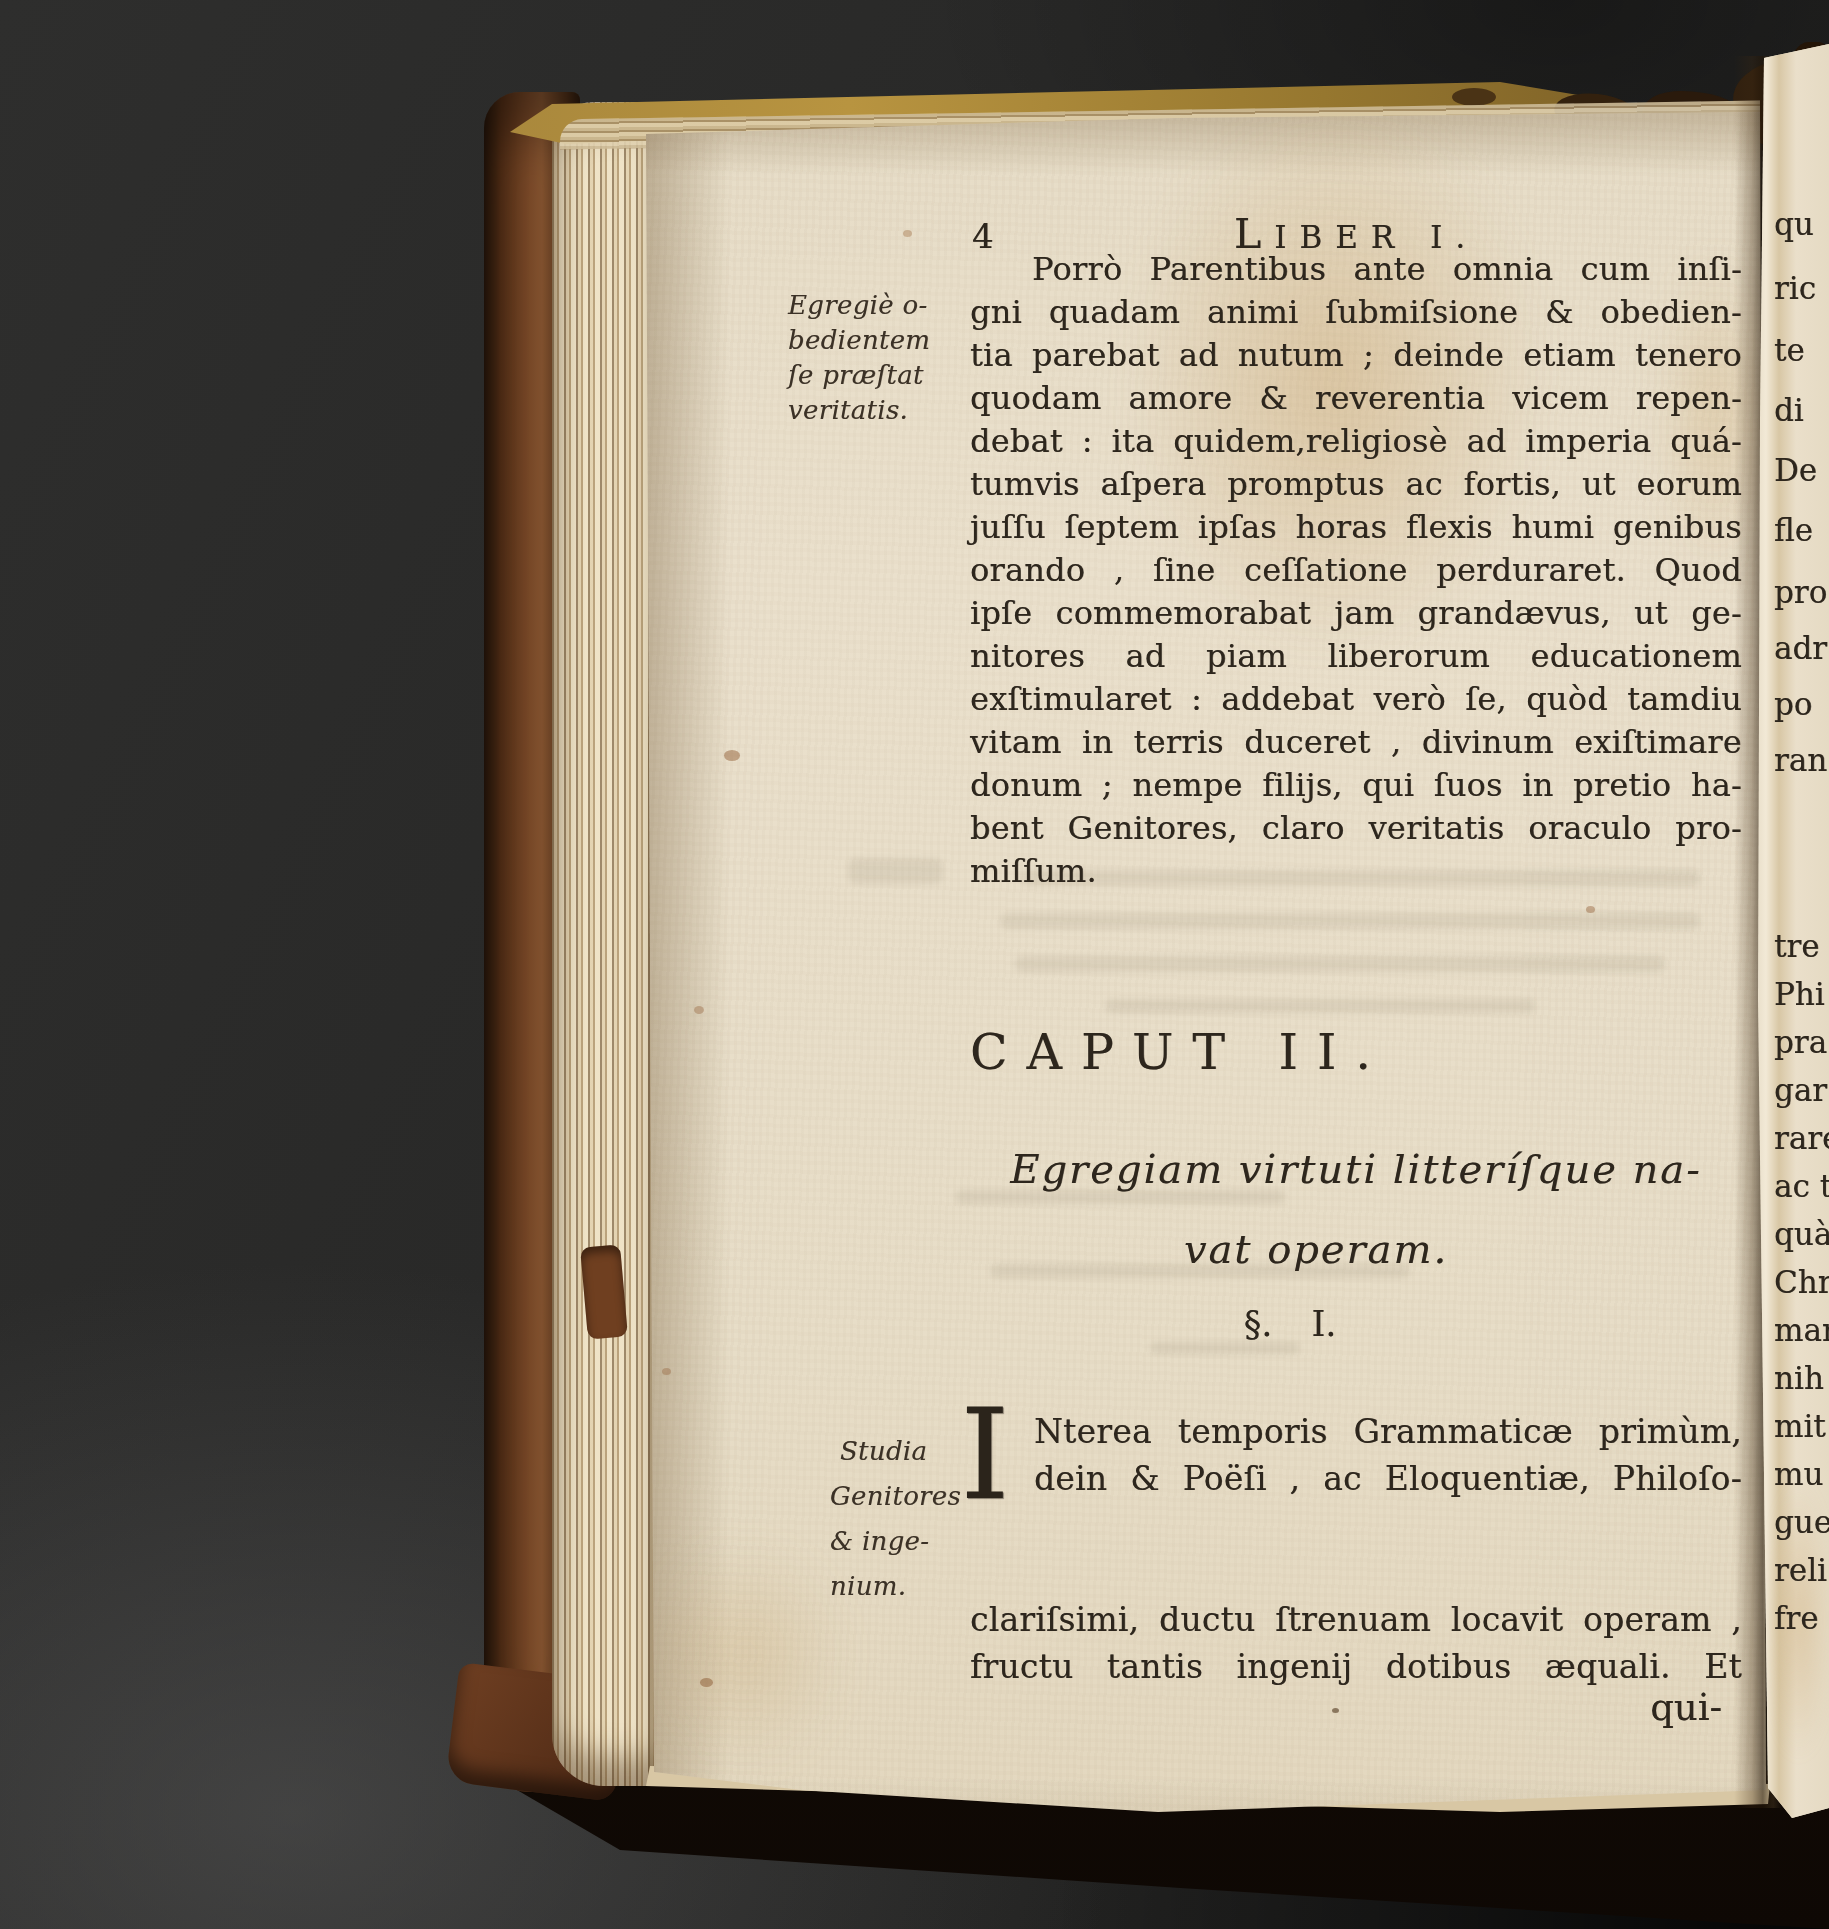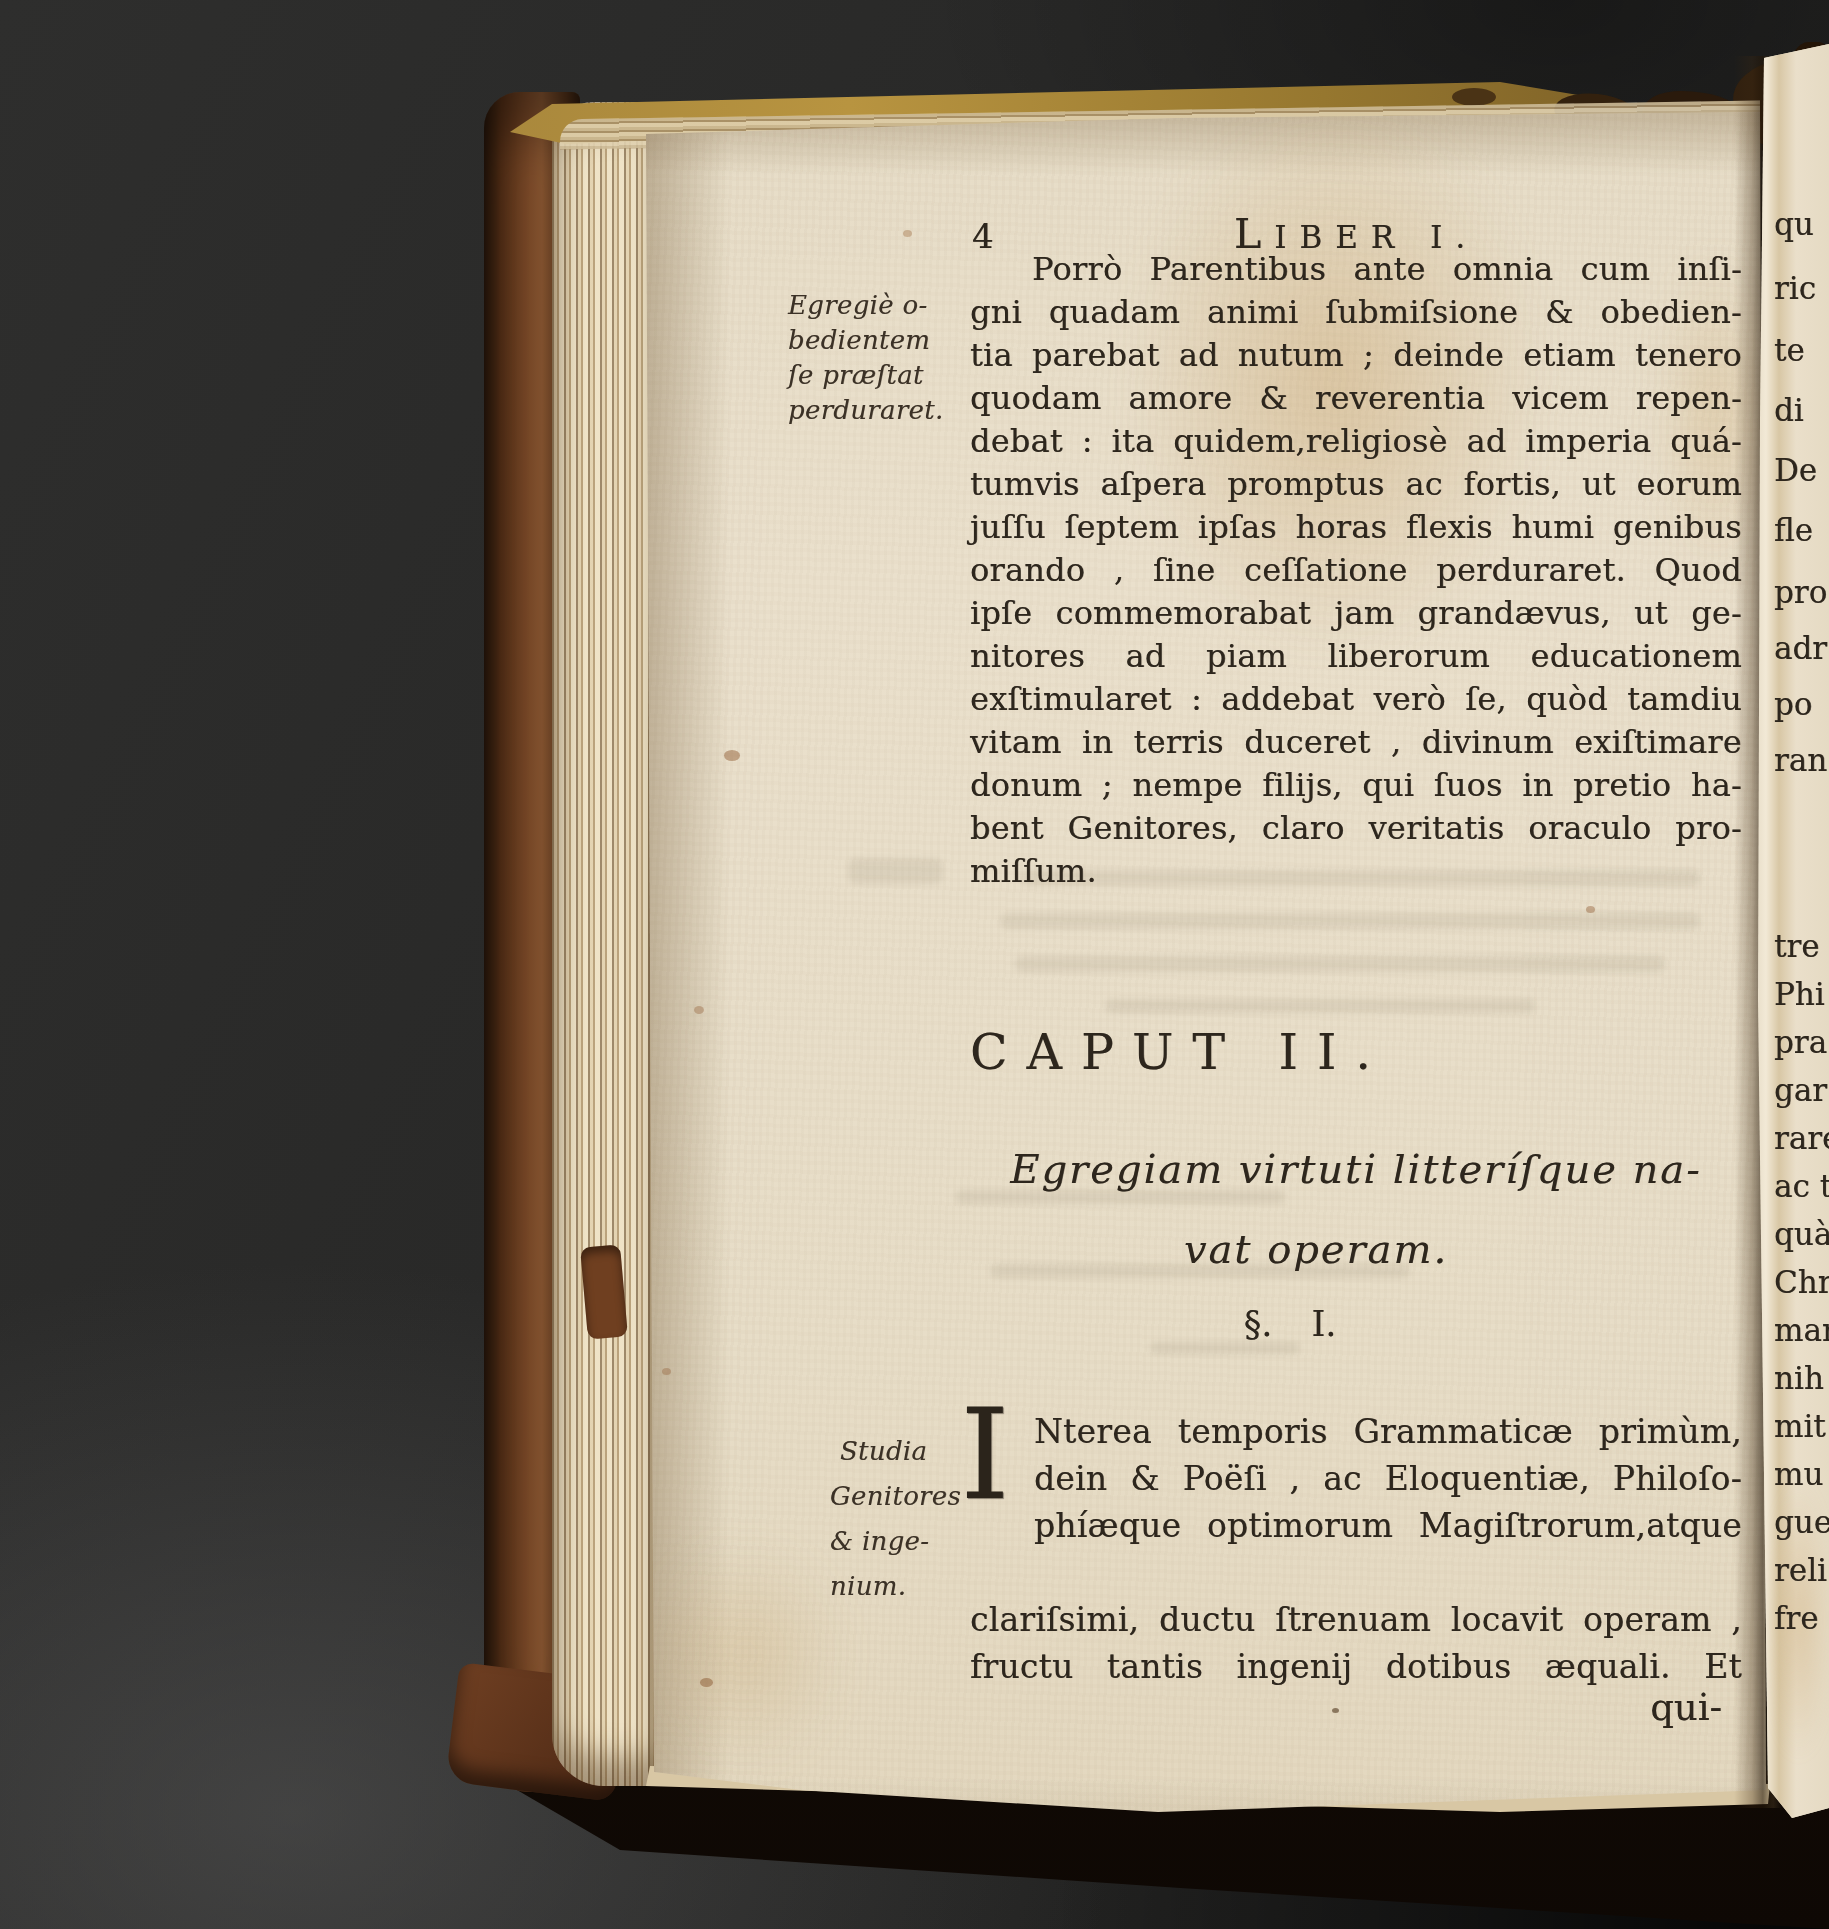--- a/index.html
+++ b/index.html
@@ -144,21 +144,21 @@
     </div>
     <div class="paper-texture"></div>
   </div>
 
   <div class="pgnum ink">4</div>
   <div class="runhead ink">LIBER I.</div>
 
   <div class="margin-note" style="top:288px;">Egregiè o-</div>
   <div class="margin-note" style="top:323px;">bedientem</div>
   <div class="margin-note" style="top:358px;">ſe præſtat</div>
-  <div class="margin-note" style="top:393px;">perduraret.</div>
+  <div class="margin-note" style="top:393px;">veritatis.</div>
 
   <div class="line ink" style="top:248px;text-indent:62px;">Porrò Parentibus ante omnia cum inſi-</div>
   <div class="line ink" style="top:291px;">gni quadam animi ſubmiſsione &amp; obedien-</div>
   <div class="line ink" style="top:334px;">tia parebat ad nutum ; deinde etiam tenero</div>
   <div class="line ink" style="top:377px;">quodam amore &amp; reverentia vicem repen-</div>
   <div class="line ink" style="top:420px;">debat : ita quidem,religiosè ad imperia quá-</div>
   <div class="line ink" style="top:463px;">tumvis aſpera promptus ac fortis, ut eorum</div>
   <div class="line ink" style="top:506px;">juſſu ſeptem ipſas horas flexis humi genibus</div>
   <div class="line ink" style="top:549px;">orando , ſine ceſſatione perduraret. Quod</div>
   <div class="line ink" style="top:592px;">ipſe commemorabat jam grandævus, ut ge-</div>
@@ -175,21 +175,20 @@
   <div class="sectionlbl ink">§. I.</div>
 
   <div class="margin-note margin2" style="top:1434px;padding-left:10px;">Studia</div>
   <div class="margin-note margin2" style="top:1479px;">Genitores</div>
   <div class="margin-note margin2" style="top:1524px;">&amp; inge-</div>
   <div class="margin-note margin2" style="top:1569px;">nium.</div>
 
   <div class="dropcap">I</div>
   <div class="line p2line indent2 ink" style="top:1408px;">Nterea temporis Grammaticæ primùm,</div>
   <div class="line p2line indent2 ink" style="top:1455px;">dein &amp; Poëſi , ac Eloquentiæ, Philoſo-</div>
-  <div class="line p2line indent2 ink" style="top:1502px;">phíæque optimorum Magiſtrorum,atque</div>
   <div class="line p2line ink" style="top:1596px;">clariſsimi, ductu ſtrenuam locavit operam ,</div>
   <div class="line p2line ink" style="top:1643px;">fructu tantis ingenij dotibus æquali. Et</div>
   <div class="catchword ink">qui-</div>
 
   <div class="gutter"></div>
   <div class="page-right">
     <div class="sliver-stain"></div>
   </div>
 
   <div>

